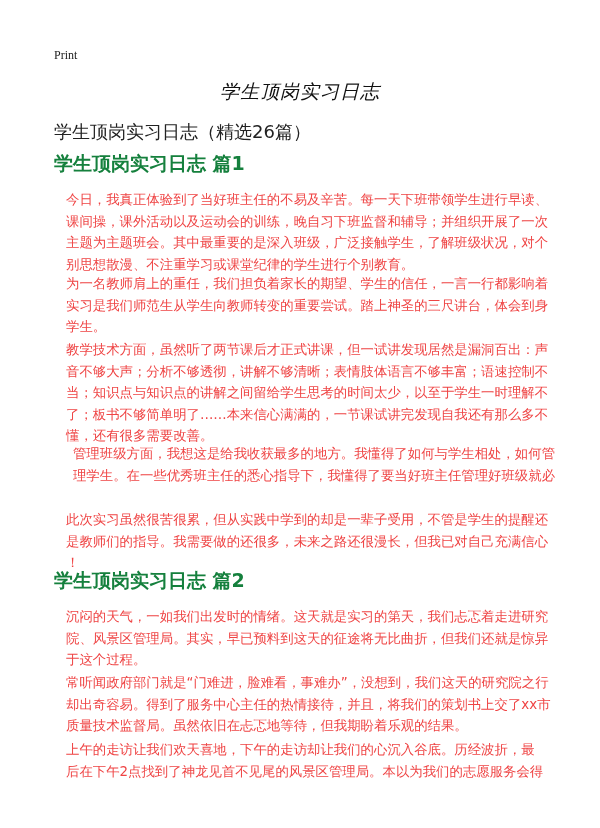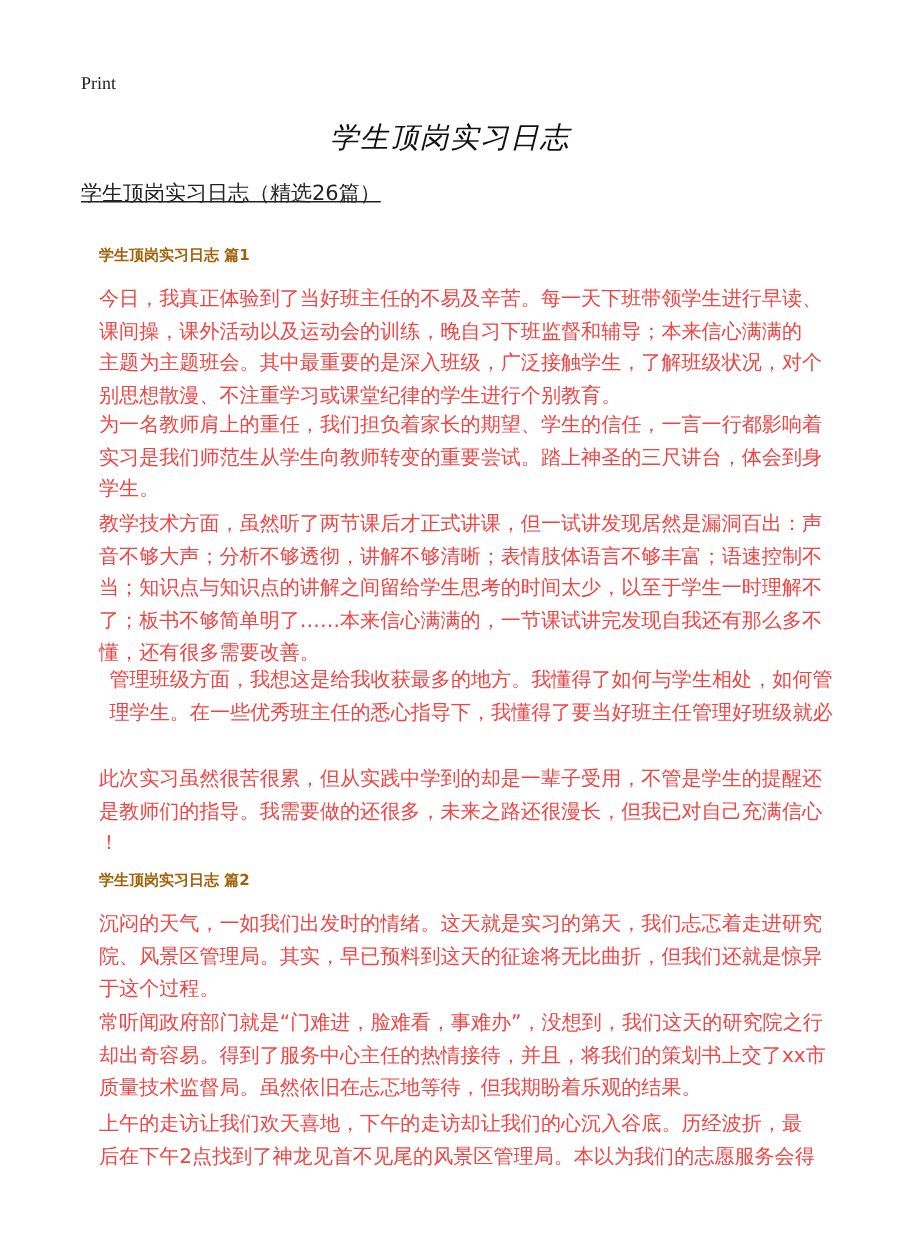--- a/index.html
+++ b/index.html
@@ -40,32 +40,31 @@
       font-weight: normal;
       margin: 0;
       letter-spacing: 1px;
       color: #111;
       font-style: italic;
     }
     .doc-subtitle {
       position: absolute;
       left: 0;
       top: 120px;
-      font-size: 14px;
+      font-size: 18px;
       color: #222;
       margin: 0;
-      text-decoration: underline;
     }
     .section-heading {
       position: absolute;
       left: 0;
-      font-size: 10px;
+      font-size: 19px;
       font-weight: bold;
-      margin: 12px;
-      color: #a16207;
+      margin: 0;
+      color: #15803d;
     }
     .para {
       position: absolute;
       left: 0;
       width: 496px;
       font-size: 13.4px;
       line-height: 21.5px;
       margin: 12px;
       color: #ef4444;
       word-break: break-all;
@@ -83,21 +82,21 @@
   <a class="print-link">Print</a>
 
   <h1 class="doc-title">学生顶岗实习日志</h1>
 
   <p class="doc-subtitle">学生顶岗实习日志（精选26篇）</p>
 
   <h2 class="section-heading" style="top:151px;">学生顶岗实习日志 篇1</h2>
 
   <p class="para" style="top:177px;">
     <span class="line">今日，我真正体验到了当好班主任的不易及辛苦。每一天下班带领学生进行早读、</span>
-    <span class="line">课间操，课外活动以及运动会的训练，晚自习下班监督和辅导；本来信心满满的</span>
+    <span class="line">课间操，课外活动以及运动会的训练，晚自习下班监督和辅导；并组织开展了一次</span>
     <span class="line">主题为主题班会。其中最重要的是深入班级，广泛接触学生，了解班级状况，对个</span>
     <span class="line">别思想散漫、不注重学习或课堂纪律的学生进行个别教育。</span>
   </p>
 
   <p class="para" style="top:261px;">
     <span class="line">为一名教师肩上的重任，我们担负着家长的期望、学生的信任，一言一行都影响着</span>
     <span class="line">实习是我们师范生从学生向教师转变的重要尝试。踏上神圣的三尺讲台，体会到身</span>
     <span class="line">学生。</span>
   </p>
 

